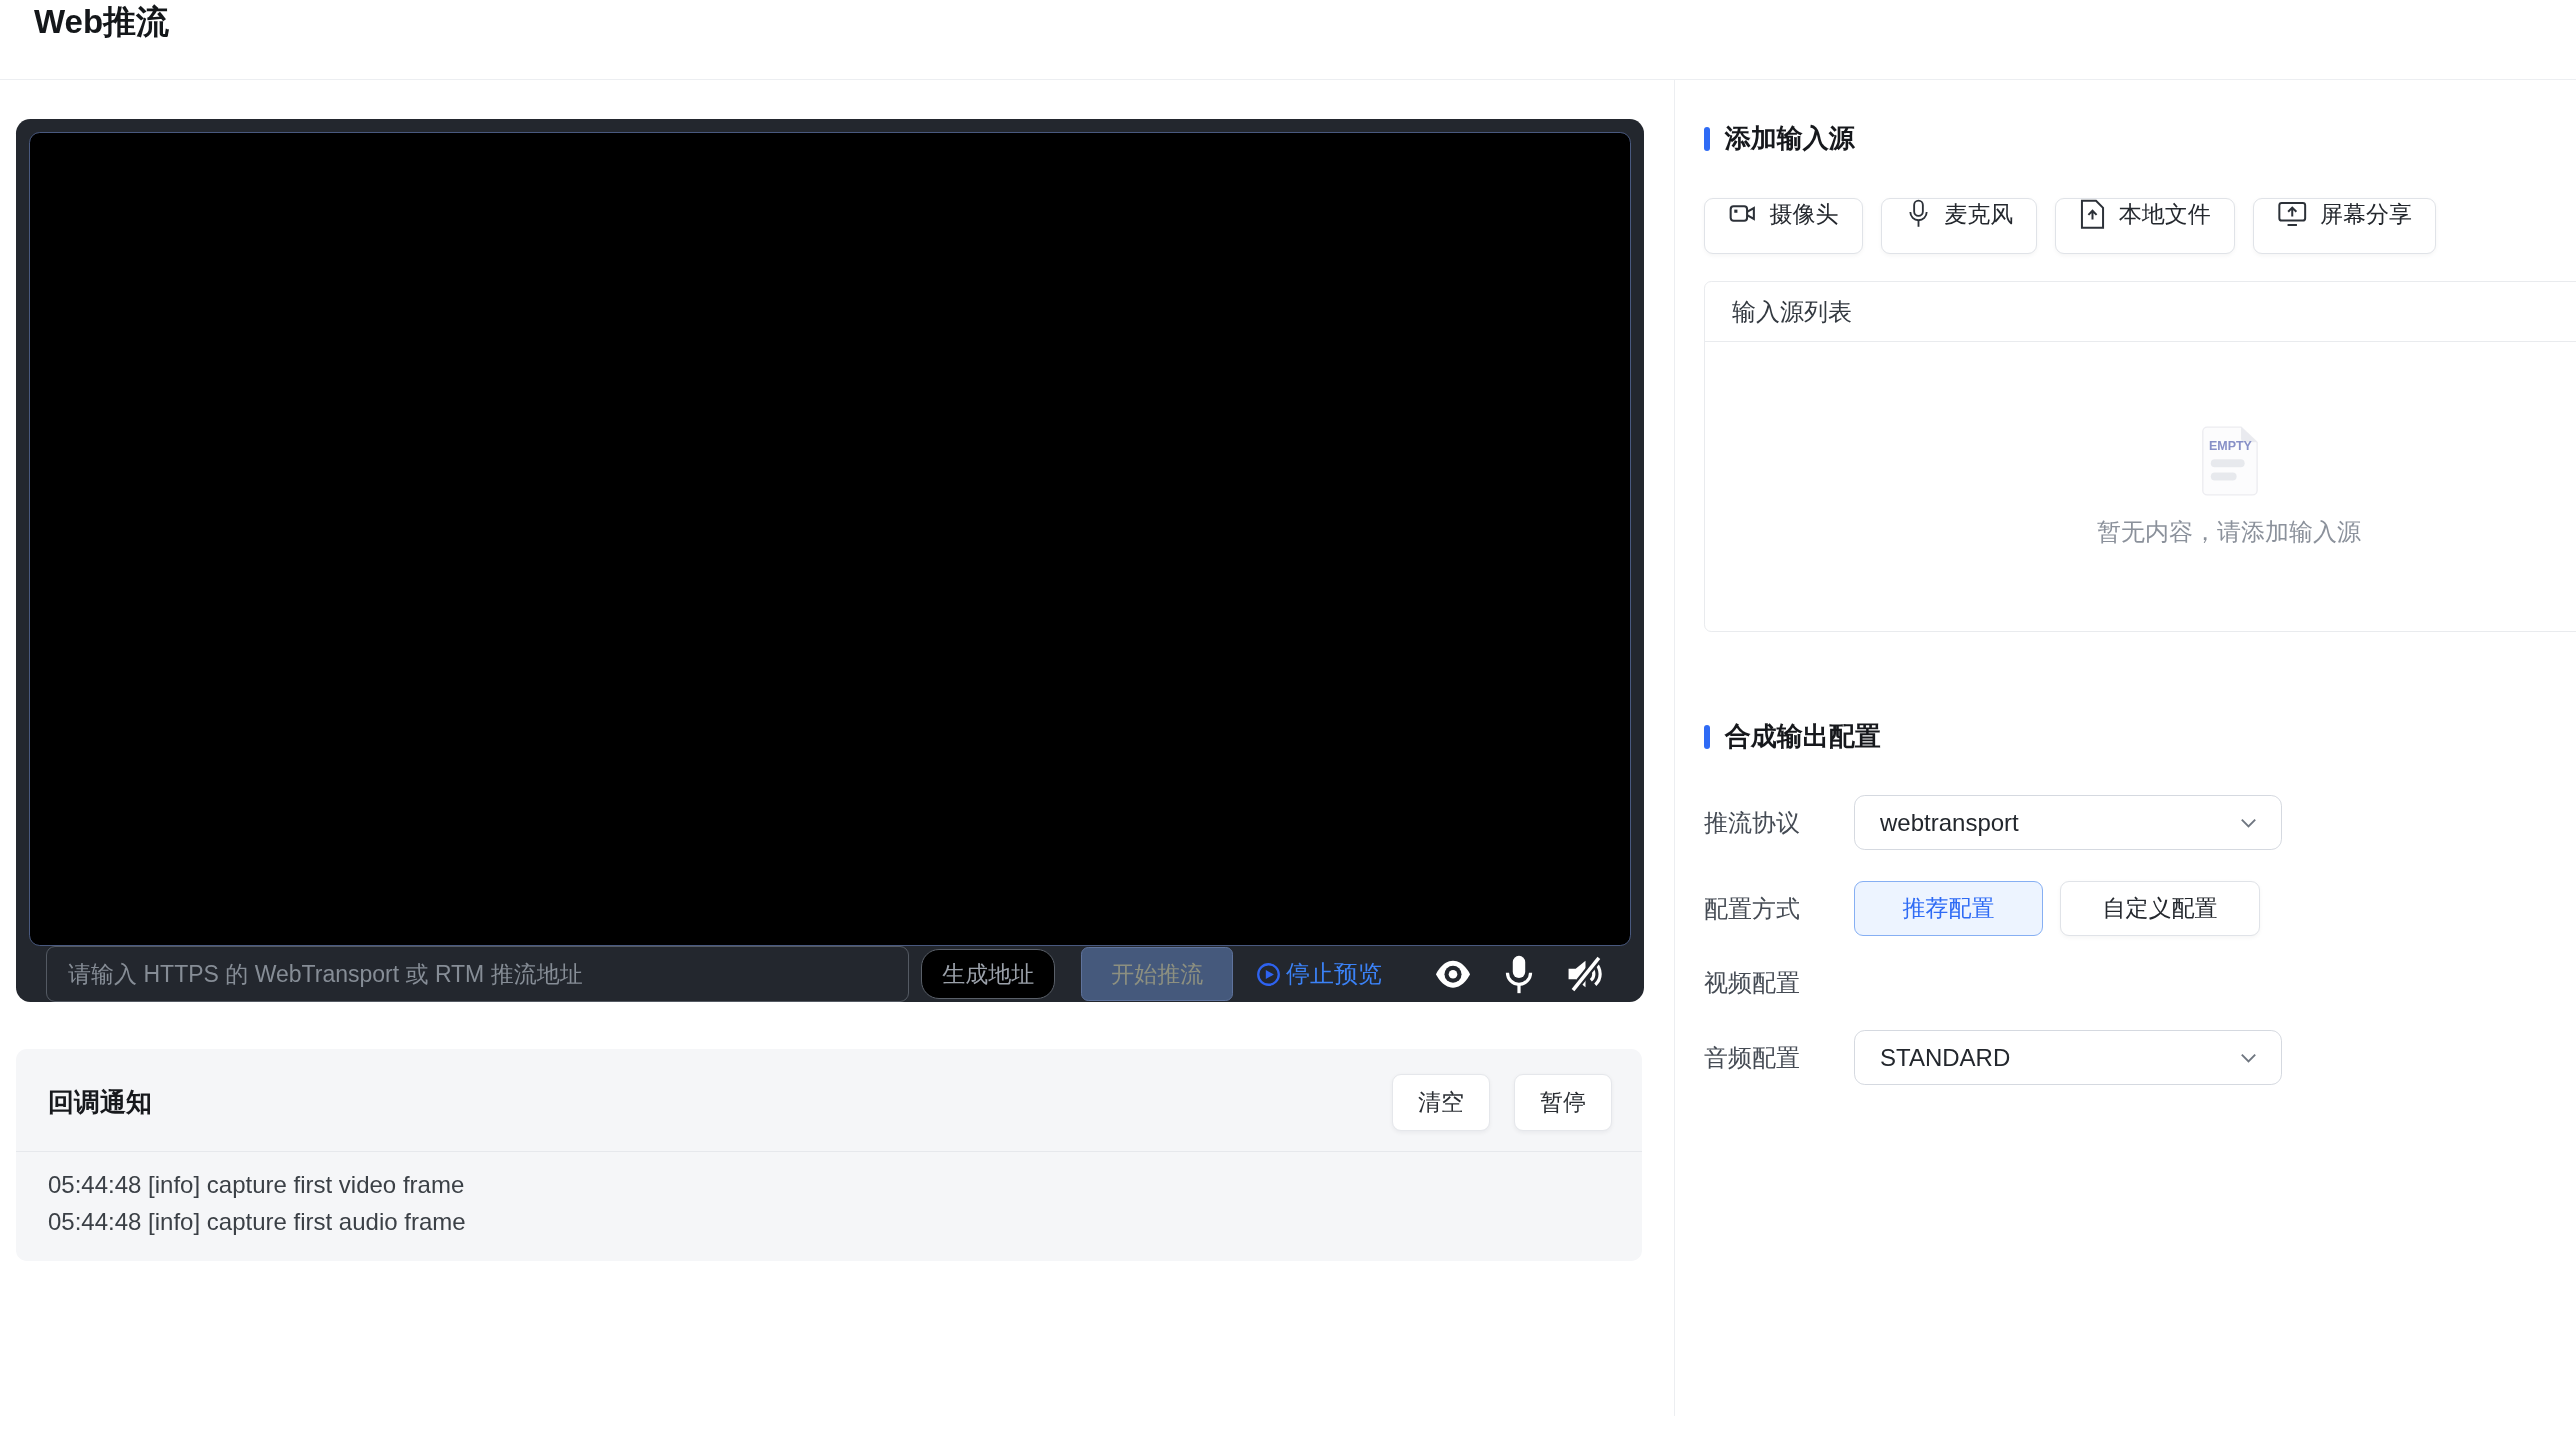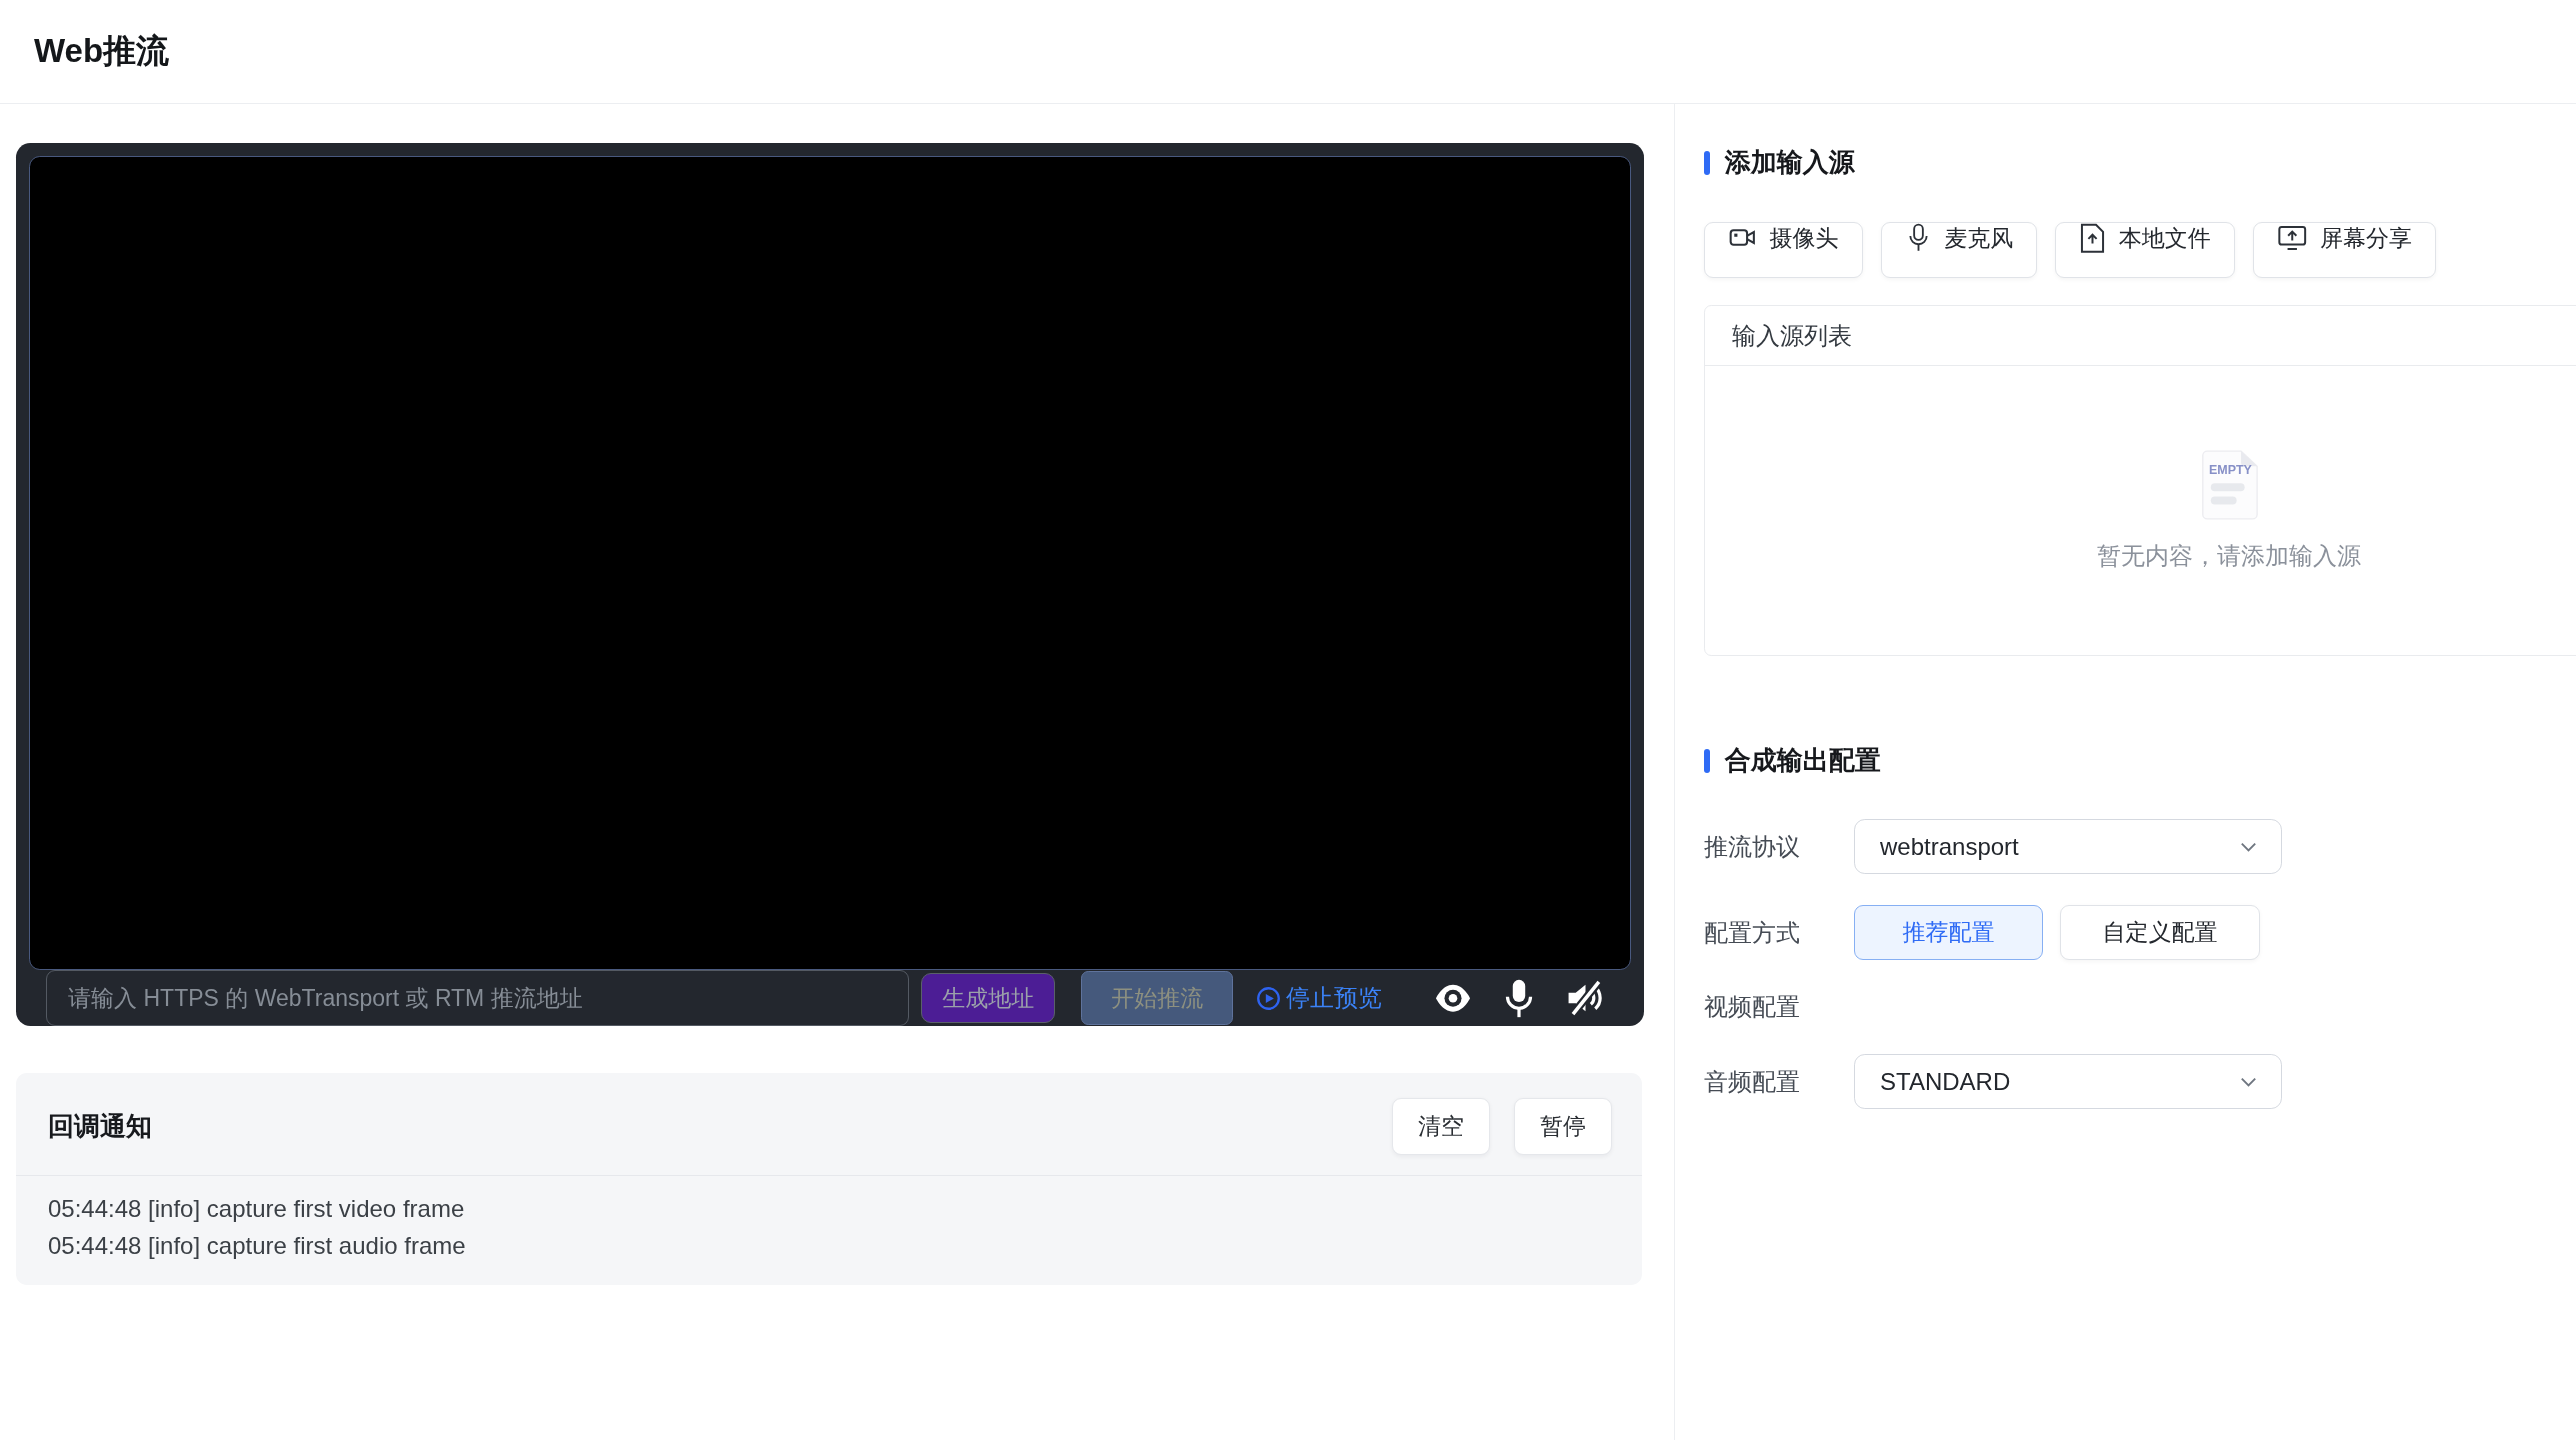--- a/index.html
+++ b/index.html
@@ -1,41 +1,41 @@
 <!DOCTYPE html>
 <html style="font-size:14.4px"><head>
 <meta charset="utf-8">
 <style>
   * { margin:0; padding:0; box-sizing:border-box; }
   html,body { width:2576px; height:1443px; overflow:hidden; background:#ffffff;
     font-family:"Liberation Sans", sans-serif; }
 
   
-  .app-header { height:104px; display:flex; align-items:center; padding-left:34px;
+  .app-header { height:80px; display:flex; padding-left:34px;
     border-bottom:1.8px solid #eceef1; background:#fff; }
   .app-title { font-size:33px; font-weight:700; color:#14171a; }
 
   
   .main { display:flex; height:1336px; }
   .left-col { width:1675px; flex:none; border-right:1.8px solid #eceef1;
     padding:39px 29px 0 16px; }
   .right-col { flex:1; padding-left:29px; }
 
   
   .video-card { width:1628px; height:883px; background:#23272e; border-radius:14.4px;
     padding:12.6px 12.6px 0 12.6px; display:flex; flex-direction:column; }
   .video-surface { width:100%; height:900px; background:#000; border-radius:10.8px;
     border:1.8px solid #49597f; }
   .control-bar { flex:1; display:flex; align-items:center; padding:0 25px 0 17px; }
   .url-input { width:863px; height:56px; flex:none; background:transparent;
     border:1.8px solid #545a63; border-radius:9px; padding:0 21.5px; font-size:23px;
     color:#cfd3d9; outline:none; font-family:"Liberation Sans", sans-serif; }
   .url-input::placeholder { color:#868d96; }
   .btn-generate { margin-left:12.6px; height:50px; padding:0 20px; font-size:23px;
-    background:#4c1d95; color:#9ba1aa; border:1.8px solid #5a6069; border-radius:10px;
+    background:#000000; color:#9ba1aa; border:1.8px solid #5a6069; border-radius:18px;
     cursor:pointer; font-family:"Liberation Sans", sans-serif; }
   .btn-start { margin-left:26px; height:54px; padding:0 29px; font-size:23px;
     background:#45597c; color:#8d9080; border:1.8px solid #5f739c; border-radius:7.2px;
     cursor:pointer; font-family:"Liberation Sans", sans-serif; }
   .stop-preview { margin-left:22.4px; display:flex; align-items:center; gap:5.4px;
     color:#3b82f6; font-size:24px; cursor:pointer; }
   .bar-icons { margin-left:auto; display:flex; align-items:center; gap:30.5px; }
   .bar-icons > span { display:inline-flex; cursor:pointer; }
 
   

